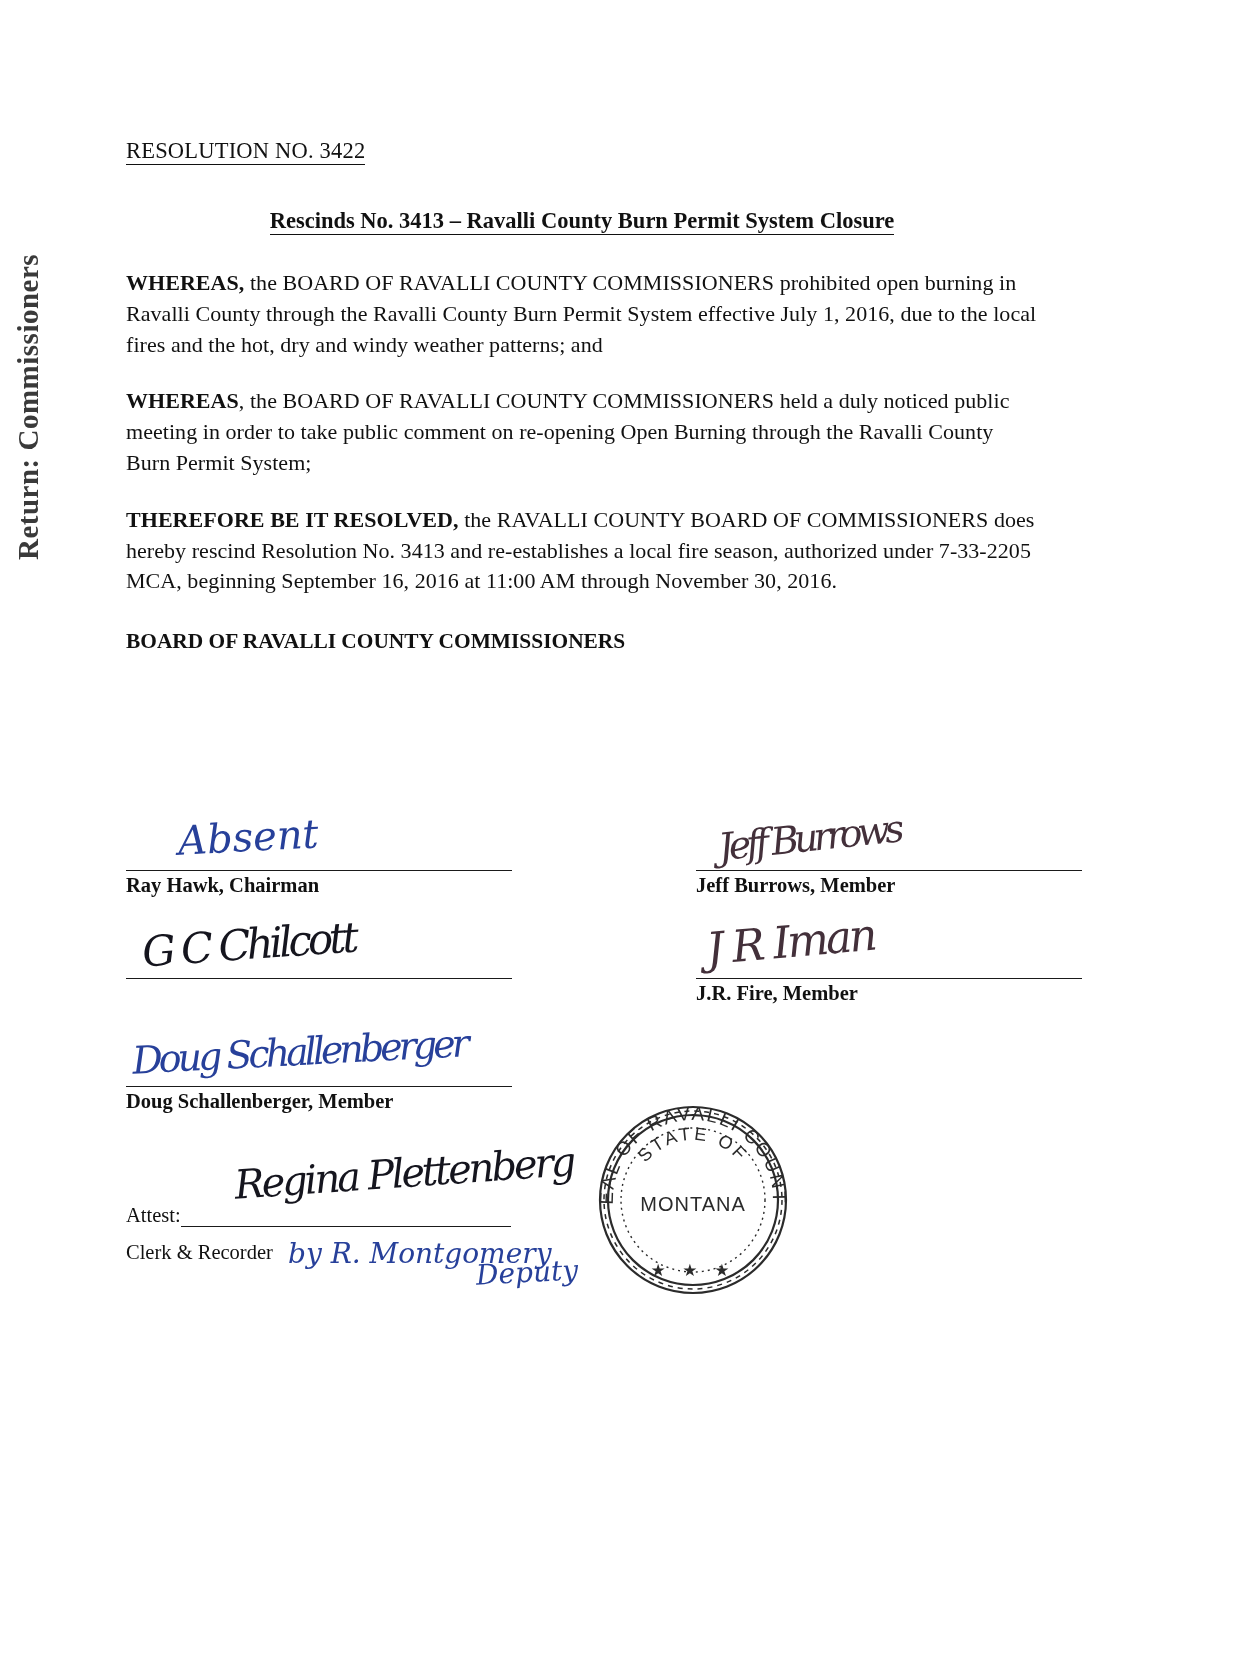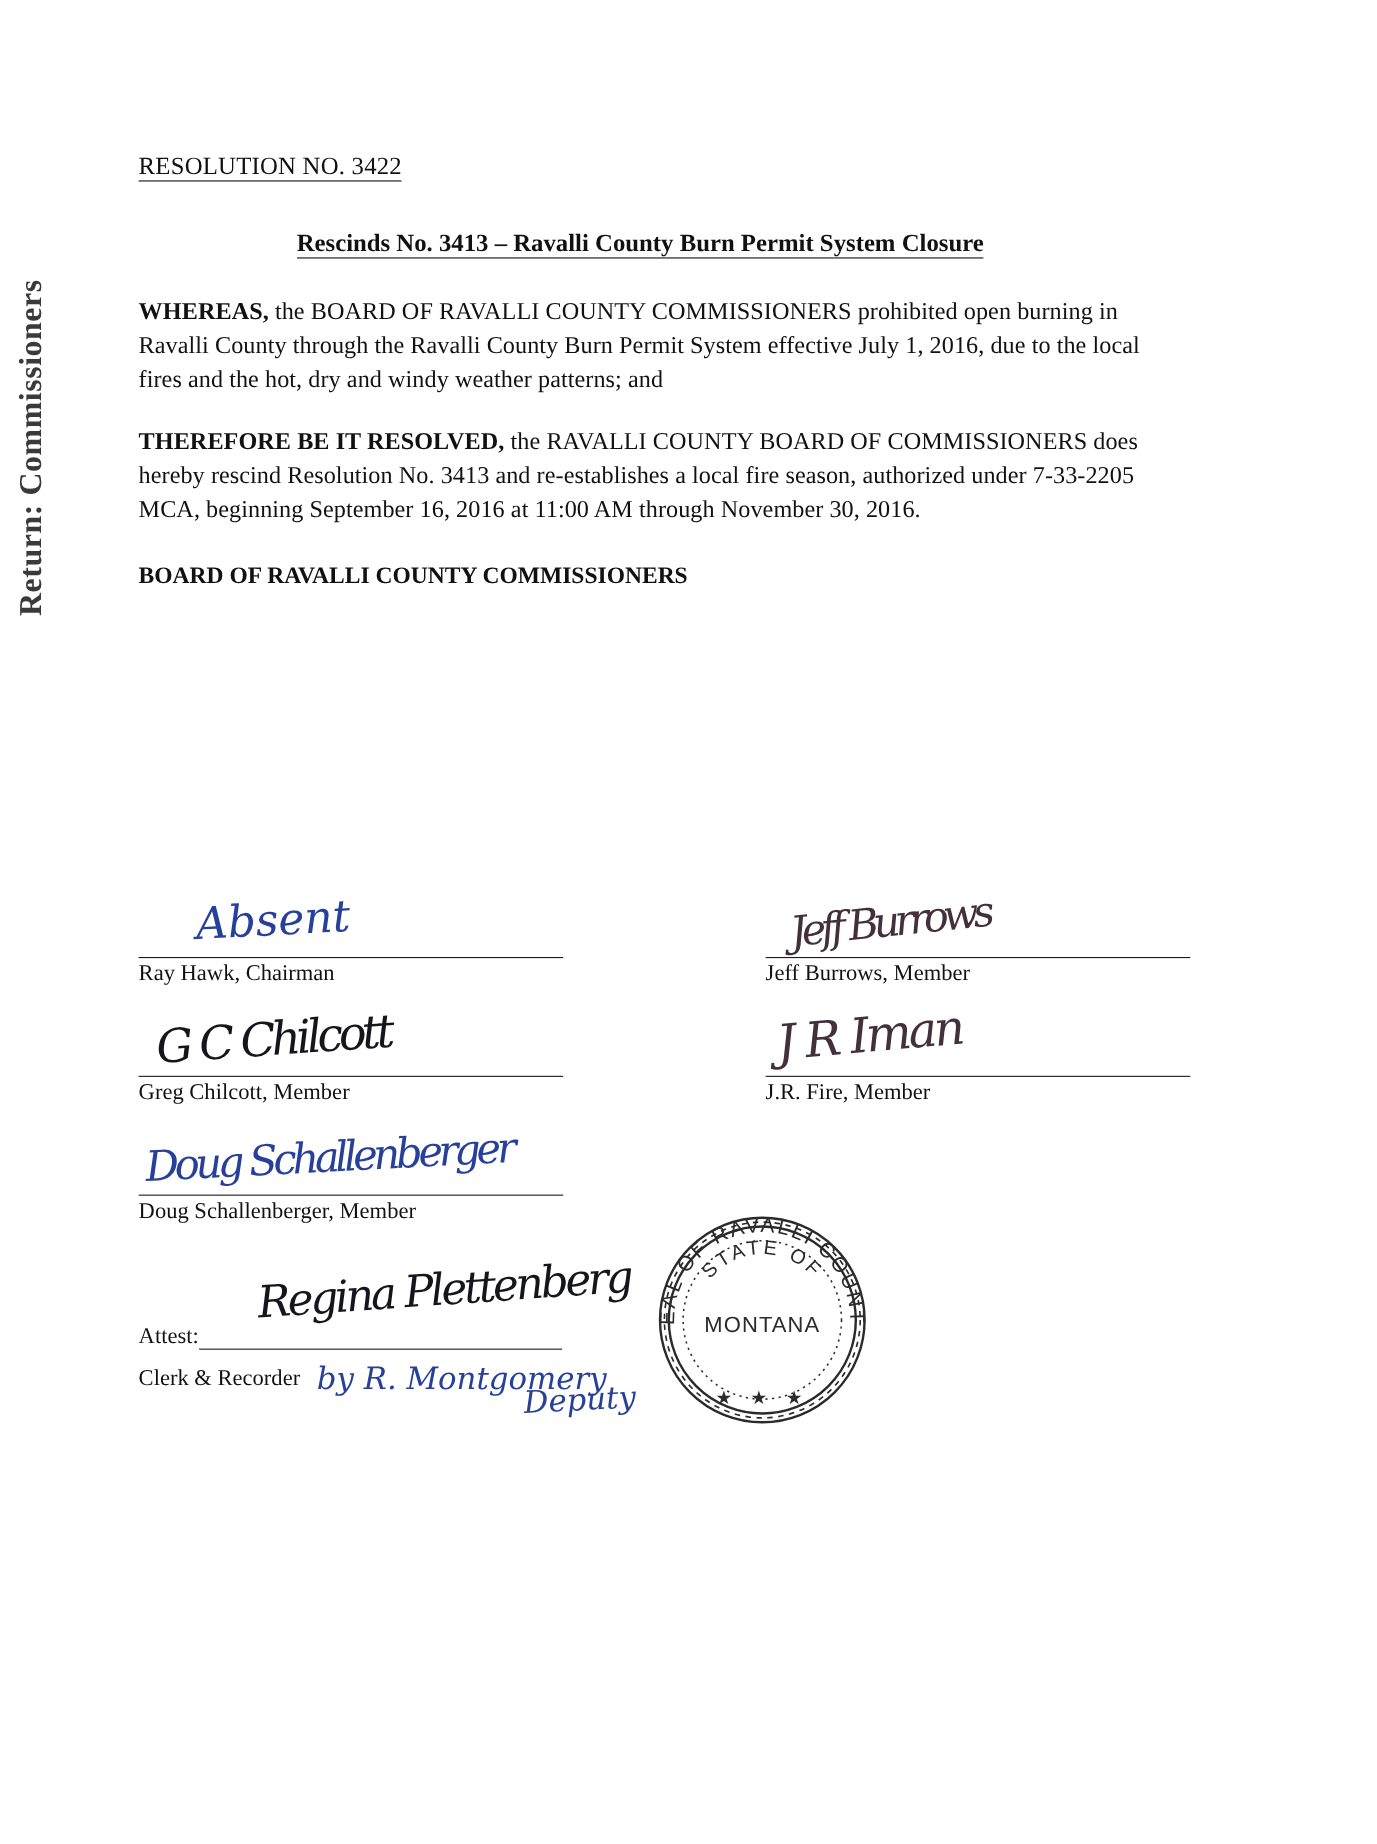--- a/index.html
+++ b/index.html
@@ -95,20 +95,21 @@
   .sig-cell.right { left: 570px; }
   .sig-line {
     border-bottom: 1.6px solid #1a1a1a;
     height: 52px;
     position: relative;
   }
   .sig-name {
     font-size: 20.5px;
     padding-top: 3px;
     white-space: nowrap;
+    font-weight: bold;
   }
   
   .hand {
     position: absolute;
     font-family: "DejaVu Serif", serif;
     font-style: italic;
     white-space: nowrap;
     pointer-events: none;
   }
   .hand.blue { color: #27409a; }
@@ -162,20 +163,21 @@
     </div>
 
     <div class="subtitle">
       <span class="u">Rescinds No. 3413 – Ravalli County Burn Permit System Closure</span>
     </div>
 
     <p class="body"><b>WHEREAS,</b><span> the BOARD OF RAVALLI COUNTY COMMISSIONERS prohibited open burning in Ravalli County through the Ravalli County Burn Permit System effective July 1, 2016, due to the local fires and the hot, dry and windy weather patterns; and</span></p>
 
 
 
+    <p class="body"><b>WHEREAS</b><span>, the BOARD OF RAVALLI COUNTY COMMISSIONERS held a duly noticed public meeting in order to take public comment on re-opening Open Burning through the Ravalli County Burn Permit System;</span></p>
 
     <p class="body"><b>THEREFORE BE IT RESOLVED,</b><span> the RAVALLI COUNTY BOARD OF COMMISSIONERS does hereby rescind Resolution No. 3413 and re-establishes a local fire season, authorized under 7-33-2205 MCA, beginning September 16, 2016 at 11:00 AM through November 30, 2016.</span></p>
 
     <div class="passed">
       <div>BOARD OF RAVALLI COUNTY COMMISSIONERS</div>
     </div>
 
   </div>
 
   <div class="sig-area">
@@ -193,21 +195,20 @@
         </div>
         <div class="sig-name">Jeff Burrows, Member</div>
       </div>
     </div>
 
     <div class="sig-row">
       <div class="sig-cell left">
         <div class="sig-line">
           <span class="hand black" style="left:16px; top:-6px; font-size:42px; transform:rotate(-4deg); letter-spacing:-4px;">G C Chilcott</span>
         </div>
-        <div class="sig-name">Greg Chilcott, Member</div>
       </div>
       <div class="sig-cell right">
         <div class="sig-line">
           <span class="hand dark" style="left:10px; top:-10px; font-size:44px; transform:rotate(-5deg); letter-spacing:-3px;">J R Iman</span>
         </div>
         <div class="sig-name">J.R. Fire, Member</div>
       </div>
     </div>
 
     <div class="sig-row">

